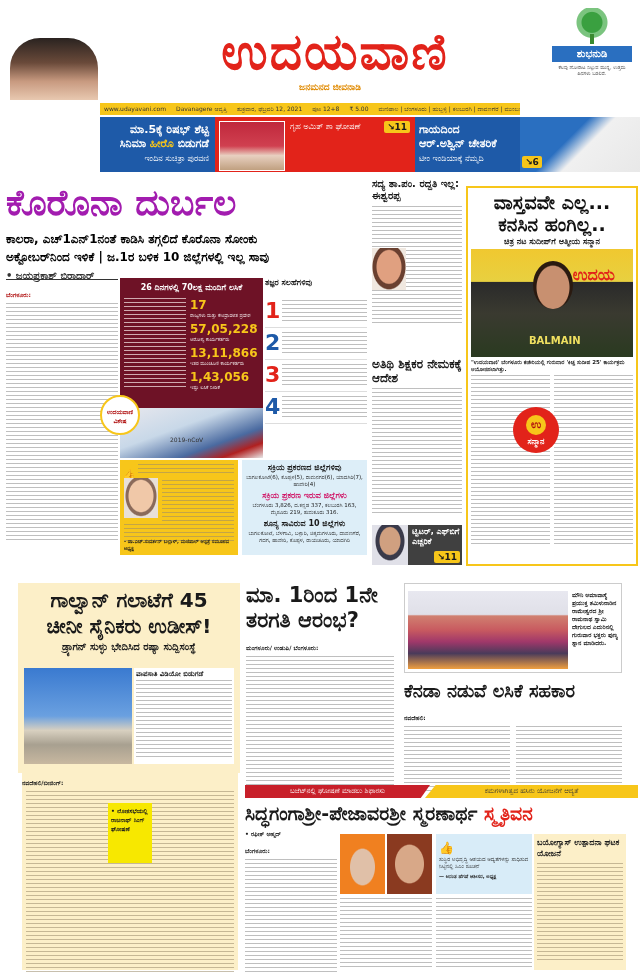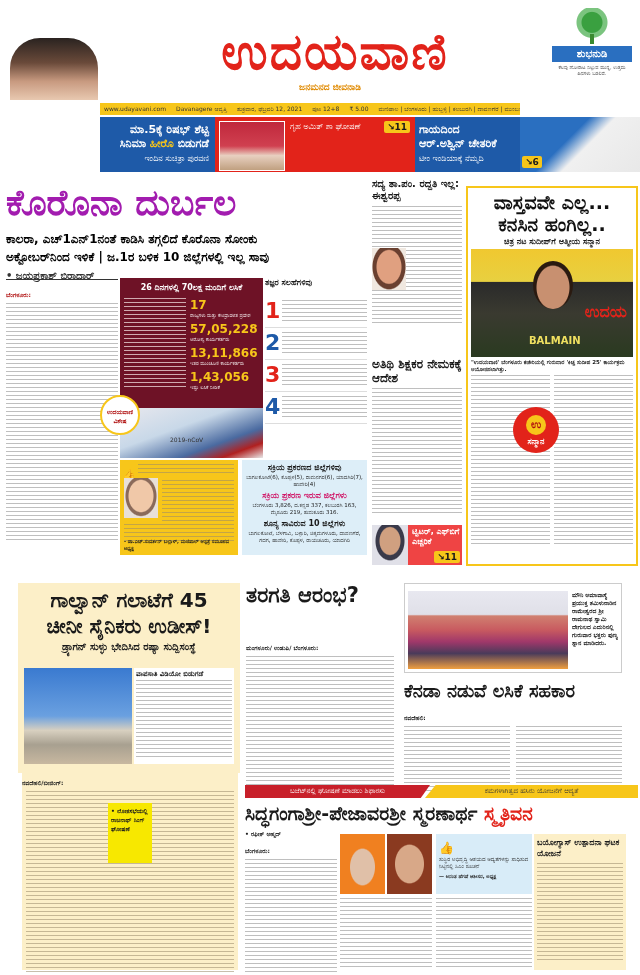--- a/index.html
+++ b/index.html
@@ -67,21 +67,21 @@
   .district-box h5 { font-size: 8px; font-weight: bold; text-align: center; margin-bottom: 1px; }
   .district-box h5.red { color: #d01868; }
   .district-box p { font-size: 5.5px; line-height: 7px; text-align: center; margin-bottom: 3px; }
 
   
   .col-mid-head { left: 372px; top: 178px; width: 90px; font-size: 10px; font-weight: bold; line-height: 12px; }
   .eshwarappa-photo { left: 372px; top: 248px; width: 34px; height: 42px; background: radial-gradient(ellipse at 50% 45%, #e0a080 0 12px, #6a4030 13px 16px, #f0e8e0 17px); }
   .col-mid-body1 { left: 372px; top: 206px; width: 90px; height: 120px; }
   .athithi-head { left: 372px; top: 357px; width: 90px; font-size: 12px; font-weight: bold; line-height: 14px; }
   .col-mid-body2 { left: 372px; top: 388px; width: 90px; height: 125px; }
-  .twitter-box { left: 372px; top: 525px; width: 90px; height: 40px; background: #ef4444; color: #fff; }
+  .twitter-box { left: 372px; top: 525px; width: 90px; height: 40px; background: #404040; color: #fff; }
   .twitter-photo { position: absolute; left: 0; top: 0; width: 36px; height: 40px; background: radial-gradient(ellipse at 50% 40%, #d0a080 0 10px, #3a3a4a 11px 14px, #e0e0e8 15px); }
   .twitter-text { position: absolute; left: 40px; top: 2px; font-size: 8px; line-height: 10px; font-weight: bold; }
 
   
   .sudeep-box { left: 466px; top: 186px; width: 172px; height: 380px; border: 2px solid #f7c61a; padding: 3px; }
   .sudeep-head { font-size: 19px; line-height: 22px; font-weight: bold; text-align: center; color: #111; }
   .sudeep-sub { font-size: 8px; text-align: center; font-weight: bold; margin: 2px 0; }
   .sudeep-photo { width: 100%; height: 108px; background: linear-gradient(180deg, #f0c830 0%, #e8d040 30%, #2a2a2a 31%, #3a3a30 60%, #2a3a20 100%); position: relative; }
   .sudeep-face { position: absolute; left: 62px; top: 12px; width: 40px; height: 48px; border-radius: 50%; background: radial-gradient(ellipse at 50% 55%, #c89070 0 16px, #2a1a10 17px); }
   .balmain { position: absolute; left: 58px; top: 86px; font-size: 10px; font-weight: bold; color: #f0e060; }
@@ -251,21 +251,21 @@
   <span class="page-badge" style="position:absolute;right:2px;bottom:2px;">↘<span>11</span></span>
 </div>
 
 <div class="abs sudeep-box">
   <div class="sudeep-head">
     <div>ವಾಸ್ತವವೇ ಎಲ್ಲ...</div>
     <div>ಕನಸಿನ ಹಂಗಿಲ್ಲ..</div>
   </div>
   <div class="sudeep-sub">ಚಿತ್ರ ನಟ ಸುದೀಪ್‌ಗೆ ಆತ್ಮೀಯ ಸನ್ಮಾನ</div>
   <div class="sudeep-photo">
-    <span style="position:absolute;right:6px;top:16px;font-size:16px;font-weight:bold;color:#e2231a;margin-top:37px;">ಉದಯ</span>
+    <span style="position:absolute;right:18px;top:16px;font-size:16px;font-weight:bold;color:#e2231a;">ಉದಯ</span>
     <div class="sudeep-face"></div>
     <span class="balmain">BALMAIN</span>
   </div>
   <div class="sudeep-caption">"ಉದಯವಾಣಿ' ಬೆಂಗಳೂರು ಕಚೇರಿಯಲ್ಲಿ ಗುರುವಾರ 'ಕಿಚ್ಚ ಸುದೀಪ 25' ಕಾರ್ಯಕ್ರಮ ಆಯೋಜಿಸಲಾಗಿತ್ತು.</div>
   <div class="sudeep-body">
     <div class="filler"></div>
     <div class="filler"></div>
     <div class="sanmana-badge">
       <div class="u">ಉ</div>
       <div>ಸನ್ಮಾನ</div>
@@ -285,20 +285,21 @@
   <h6>ವಾಪಸಾತಿ ವಿಡಿಯೋ ಬಿಡುಗಡೆ</h6>
   <div class="filler" style="height:80px;margin-top:2px;"></div>
 </div>
 <div class="abs galwan-body">
   <span class="sidebar-text" style="font-weight:bold;">ನವದೆಹಲಿ/ಬೀಜಿಂಗ್:</span>
   <div class="filler-light" style="height:190px;margin:2px 4px;"></div>
 </div>
 <div class="abs galwan-callout">• ಲೋಕಸಭೆಯಲ್ಲಿ ರಾಜನಾಥ್ ಸಿಂಗ್ ಘೋಷಣೆ</div>
 
 <div class="abs class1-head">
+  <div>ಮಾ. 1ರಿಂದ 1ನೇ</div>
   <div>ತರಗತಿ ಆರಂಭ?</div>
 </div>
 <div class="abs class1-body">
   <span class="sidebar-text" style="font-weight:bold;">ಮಂಗಳೂರು/ ಉಡುಪಿ/ ಬೆಂಗಳೂರು:</span>
   <div class="filler" style="height:130px;margin-top:2px;"></div>
 </div>
 
 <div class="abs kumbh-box"></div>
 <div class="kumbh-photo"></div>
 <div class="kumbh-caption">ಮೌನಿ ಅಮಾವಾಸ್ಯೆ ಪ್ರಯುಕ್ತ ತಮಿಳುನಾಡಿನ ರಾಮೇಶ್ವರದ ಶ್ರೀ ರಾಮನಾಥ ಸ್ವಾಮಿ ದೇಗುಲದ ಎದುರಿನಲ್ಲಿ ಗುರುವಾರ ಭಕ್ತರು ಪುಣ್ಯ ಸ್ನಾನ ಮಾಡಿದರು.</div>

